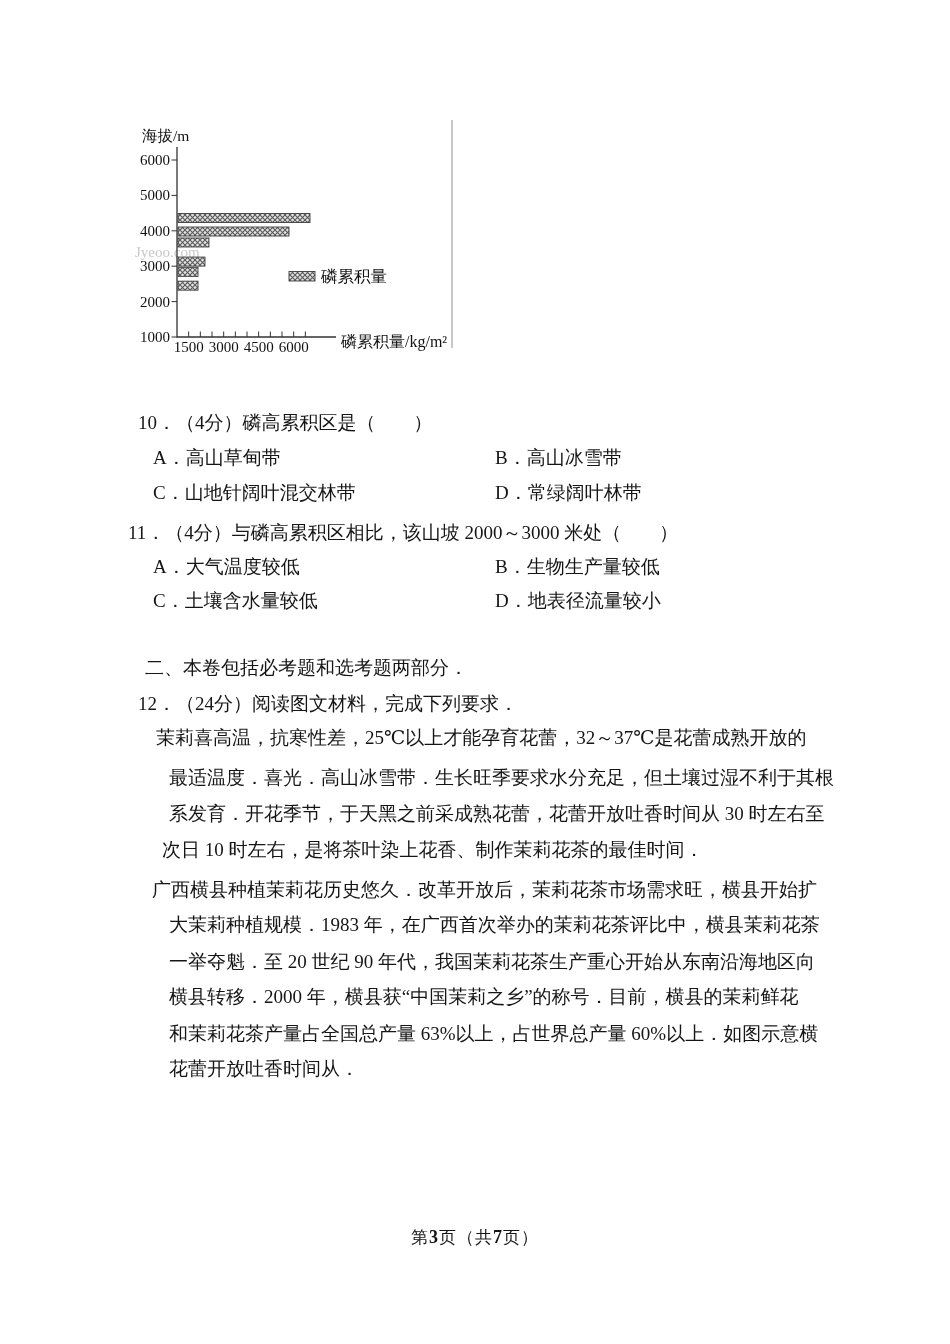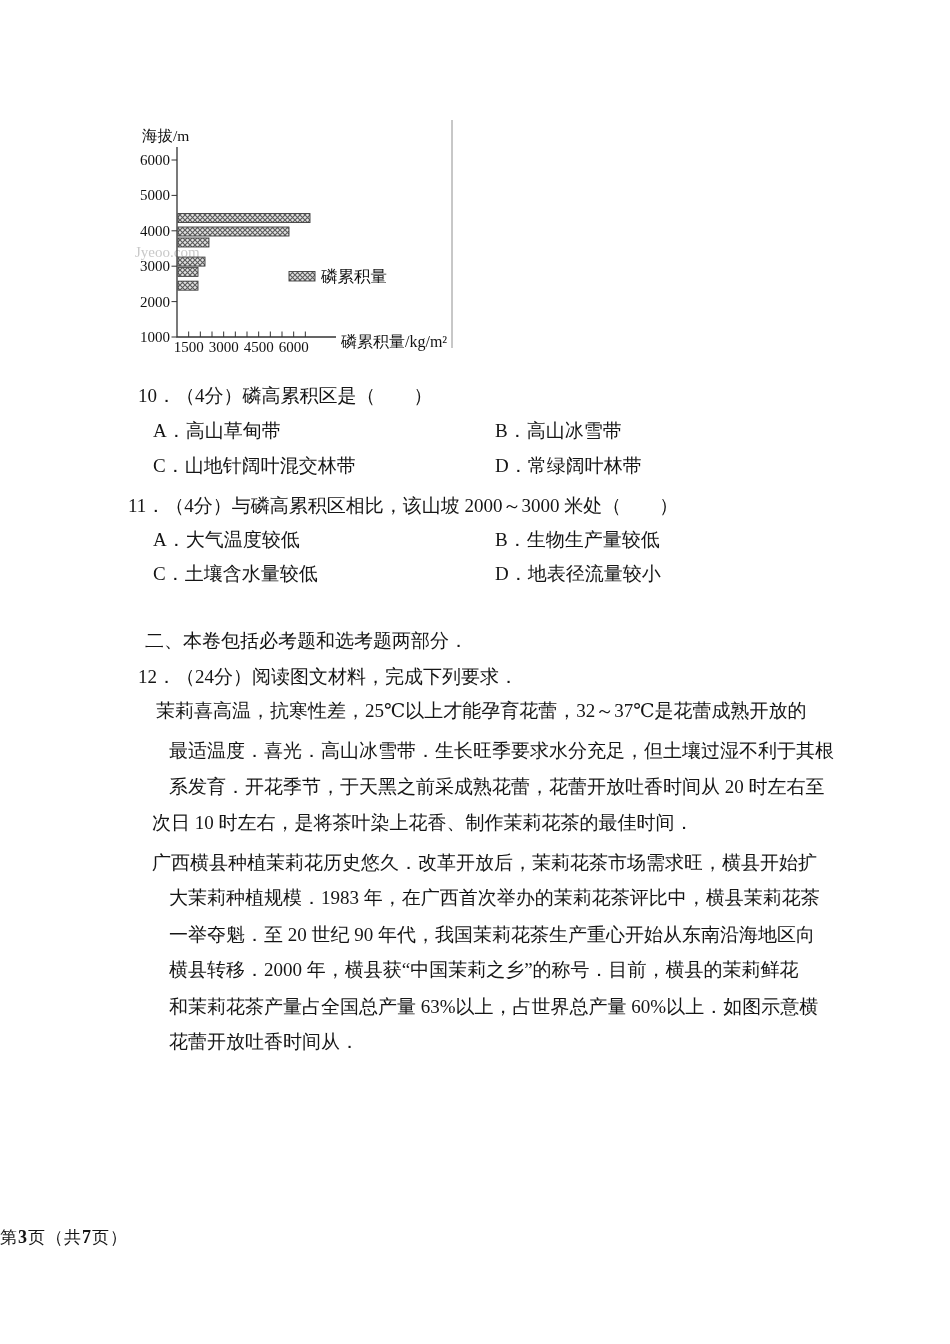--- a/index.html
+++ b/index.html
@@ -10,31 +10,33 @@
     background:#ffffff;
     font-family:"Liberation Serif","DejaVu Serif",serif;
     color:#151515;
     overflow:hidden;
   }
   .line{
     position:absolute;
     white-space:pre;
     font-size:19px;
     line-height:21px;
+    margin-top:27px;
   }
   .section-header{font-weight:normal;}
   .chart{
     position:absolute;
     left:110px;top:105px;
     width:360px;height:260px;
     font-family:"Liberation Serif","DejaVu Serif",serif;
   }
   .footer{
     position:absolute;
     top:1226px;left:0;width:100%;
+    text-align:center;
     font-size:17px;
     letter-spacing:1px;
   }
   .footer .num{font-weight:bold;font-size:18px;}
 </style>
 </head>
 <body>
 
 <div class="page">
 
@@ -98,22 +100,22 @@
   <div class="line" style="left:495px;top:529px">B．生物生产量较低</div>
   <div class="line" style="left:153px;top:563px">C．土壤含水量较低</div>
   <div class="line" style="left:495px;top:563px">D．地表径流量较小</div>
 
   <div class="line section-header" style="left:145px;top:630px">二、本卷包括必考题和选考题两部分．</div>
 
   <div class="line" style="left:138px;top:666px">12．（24分）阅读图文材料，完成下列要求．</div>
 
   <div class="line" style="left:156px;top:700px">茉莉喜高温，抗寒性差，25℃以上才能孕育花蕾，32～37℃是花蕾成熟开放的</div>
   <div class="line" style="left:169px;top:740px">最适温度．喜光．高山冰雪带．生长旺季要求水分充足，但土壤过湿不利于其根</div>
-  <div class="line" style="left:169px;top:776px">系发育．开花季节，于天黑之前采成熟花蕾，花蕾开放吐香时间从 20 时左右至</div>
-  <div class="line" style="left:152px;top:812px">次日 10 时左右，是将茶叶染上花香、制作茉莉花茶的最佳时间．</div>
+  <div class="line" style="left:169px;top:776px">系发育．开花季节，于天黑之前采成熟花蕾，花蕾开放吐香时间从 30 时左右至</div>
+  <div class="line" style="left:162px;top:812px">次日 10 时左右，是将茶叶染上花香、制作茉莉花茶的最佳时间．</div>
 
   <div class="line" style="left:152px;top:852px">广西横县种植茉莉花历史悠久．改革开放后，茉莉花茶市场需求旺，横县开始扩</div>
   <div class="line" style="left:169px;top:887px">大茉莉种植规模．1983 年，在广西首次举办的茉莉花茶评比中，横县茉莉花茶</div>
   <div class="line" style="left:169px;top:924px">一举夺魁．至 20 世纪 90 年代，我国茉莉花茶生产重心开始从东南沿海地区向</div>
   <div class="line" style="left:169px;top:959px">横县转移．2000 年，横县获“中国茉莉之乡”的称号．目前，横县的茉莉鲜花</div>
   <div class="line" style="left:169px;top:996px">和茉莉花茶产量占全国总产量 63%以上，占世界总产量 60%以上．如图示意横</div>
   <div class="line" style="left:169px;top:1031px">花蕾开放吐香时间从．</div>
 
   <div class="footer"><span>第</span><span class="num">3</span><span>页（共</span><span class="num">7</span><span>页）</span></div>
 

